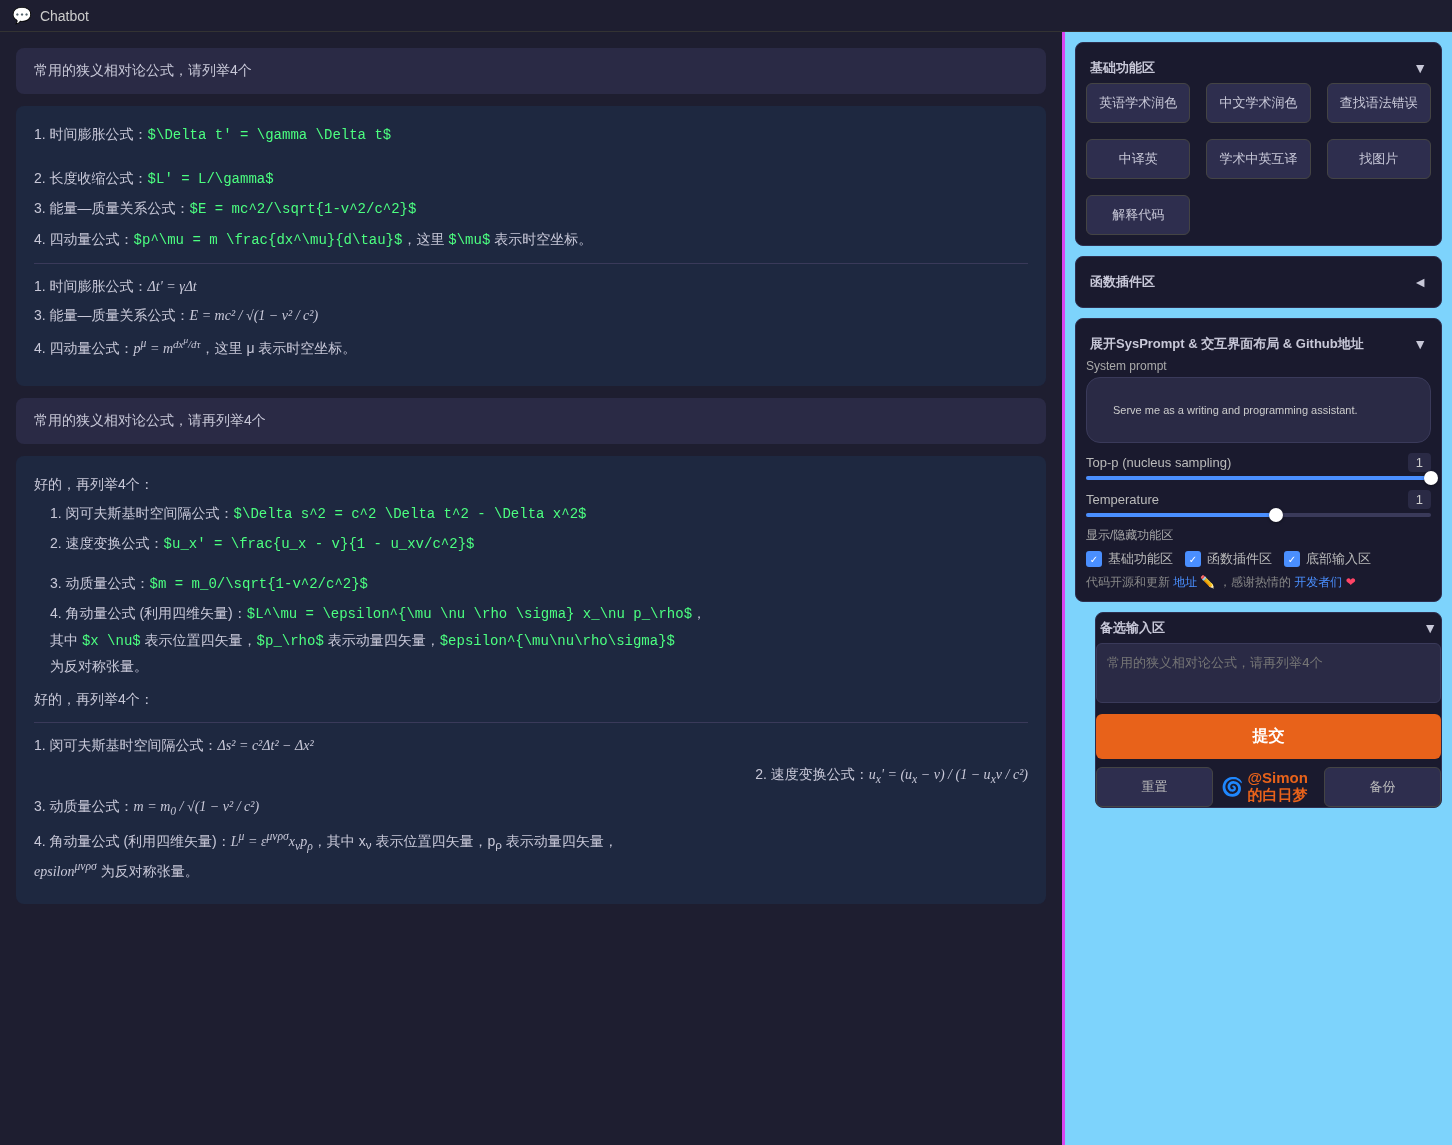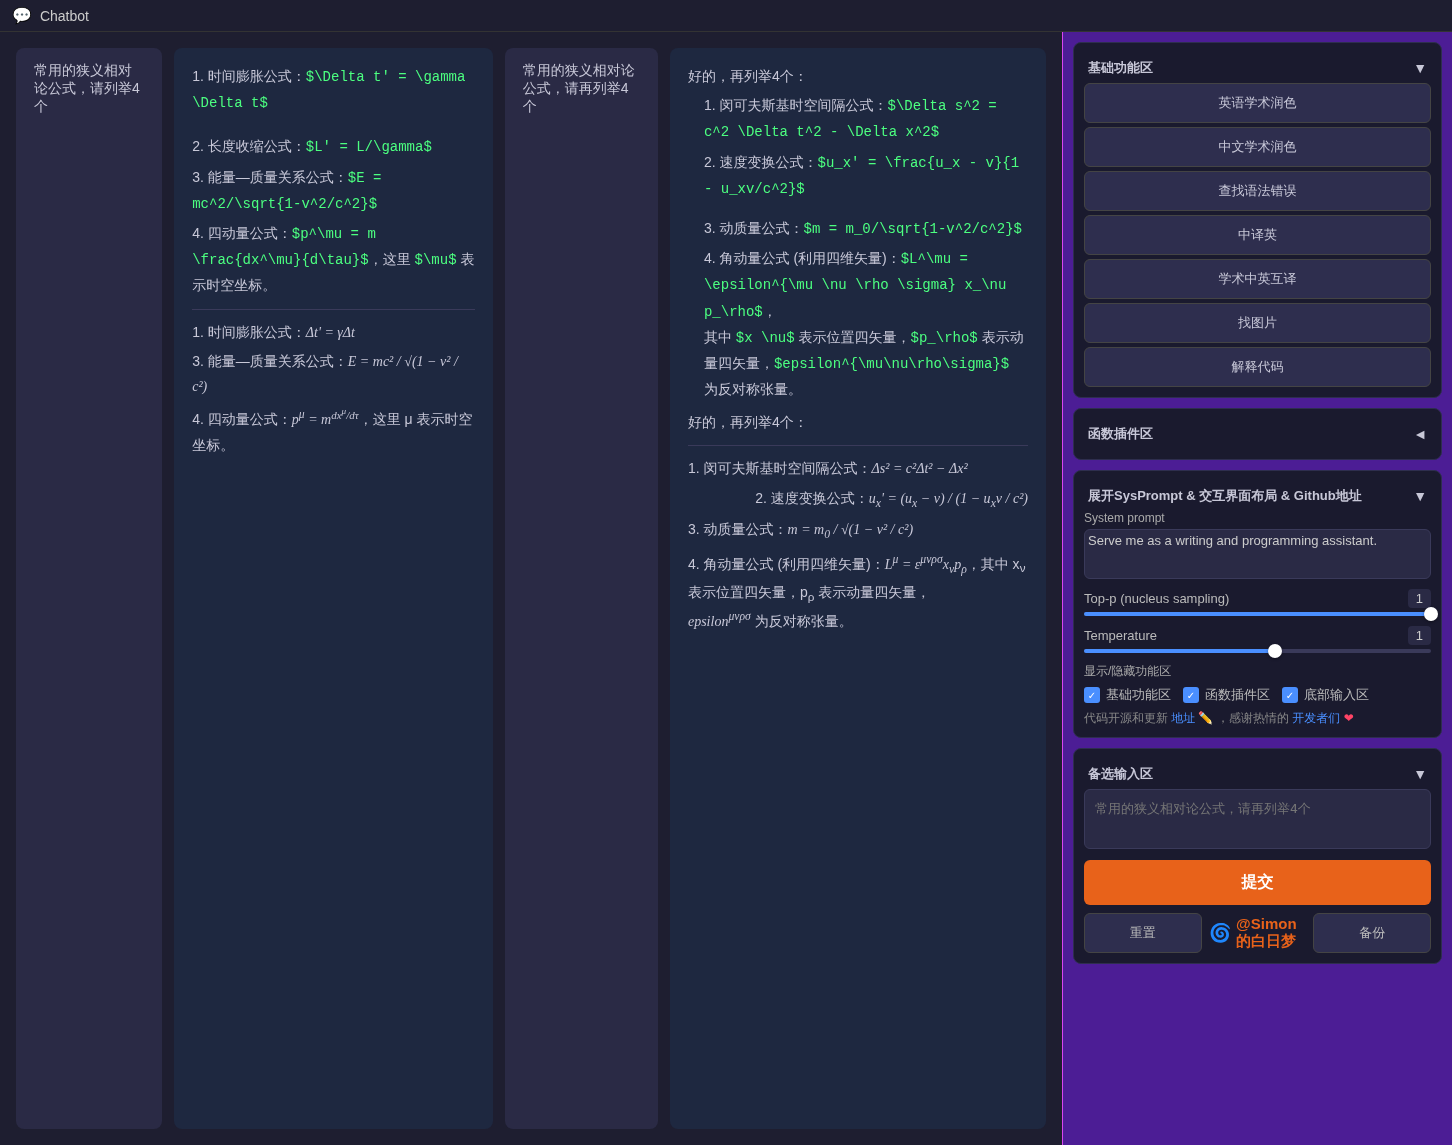--- a/index.html
+++ b/index.html
@@ -33,20 +33,21 @@
     .main-layout {
       display: flex;
       flex: 1;
       overflow: hidden;
     }
     
     .chat-area {
       flex: 1;
       background: #1e1e30;
       display: flex;
+      flex-direction: column;
       overflow-y: auto;
       padding: 16px;
       gap: 12px;
     }
     .user-bubble {
       background: #2a2a45;
       border-radius: 8px;
       padding: 14px 18px;
       color: #c8c8d8;
       font-size: 14px;
@@ -61,22 +62,22 @@
       line-height: 1.8;
     }
     .assistant-bubble .divider {
       border: none;
       border-top: 1px solid #3a3a5a;
       margin: 10px 0;
     }
     
     .sidebar {
       width: 390px;
-      background: #4c1d95;
-      border-left: 1px solid #d946ef;
+      background: #7dd3fc;
+      border-left: 3px solid #d946ef;
       display: flex;
       flex-direction: column;
       overflow-y: auto;
       padding: 10px;
       gap: 10px;
     }
     .section-header {
       display: flex;
       justify-content: space-between;
       align-items: center;
@@ -86,22 +87,22 @@
       color: #c8c8d8;
       font-size: 13px;
       font-weight: bold;
     }
     .section-arrow {
       color: #c8c8d8;
       font-size: 14px;
     }
     .btn-grid-2 {
       display: grid;
-      grid-template-columns: 1fr;
-      gap: 4px;
+      grid-template-columns: 1fr 1fr 1fr;
+      gap: 16px;
     }
     .func-btn {
       background: #2e2e4e;
       color: #c8c8d8;
       border: 1px solid #444;
       border-radius: 6px;
       padding: 10px 8px;
       font-size: 13px;
       cursor: pointer;
       text-align: center;
@@ -119,24 +120,24 @@
       padding: 10px;
     }
     .label-text {
       color: #aaa;
       font-size: 12px;
       margin-bottom: 4px;
     }
     .sys-prompt-box {
       background: #2a2a45;
       border: 1px solid #3a3a5a;
-      border-radius: 6px;
-      padding: 3px;
+      border-radius: 14px;
+      padding: 26px;
       color: #ccc;
-      font-size: 13px;
+      font-size: 11px;
       min-height: 50px;
     }
     .param-row {
       display: flex;
       justify-content: space-between;
       align-items: center;
       margin-top: 10px;
       margin-bottom: 4px;
     }
     .param-label {
@@ -206,21 +207,21 @@
     }
     .link-text {
       color: #4a8fff;
       cursor: pointer;
     }
     .heart-icon { color: #ff4466; }
     .alt-input-section {
       background: #1a1a2e;
       border: 1px solid #2e2e4e;
       border-radius: 8px;
-      padding: 10px;
+      margin-left: 20px;
     }
     .alt-input-textarea {
       background: #2a2a45;
       border: 1px solid #3a3a5a;
       border-radius: 6px;
       padding: 10px;
       color: #ccc;
       font-size: 13px;
       width: 100%;
       min-height: 60px;

